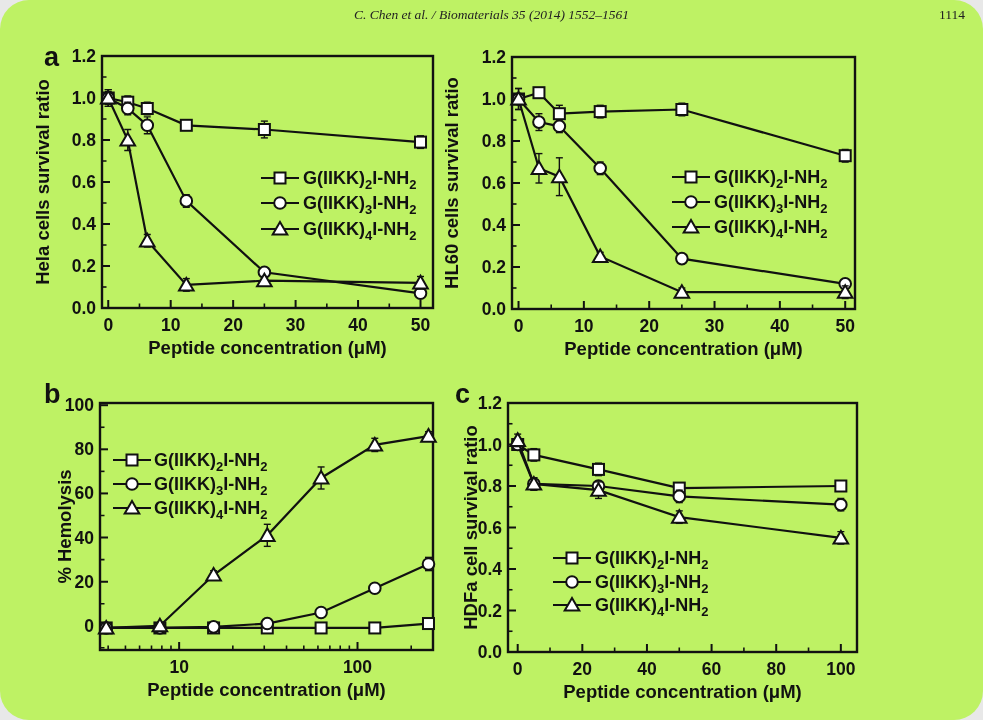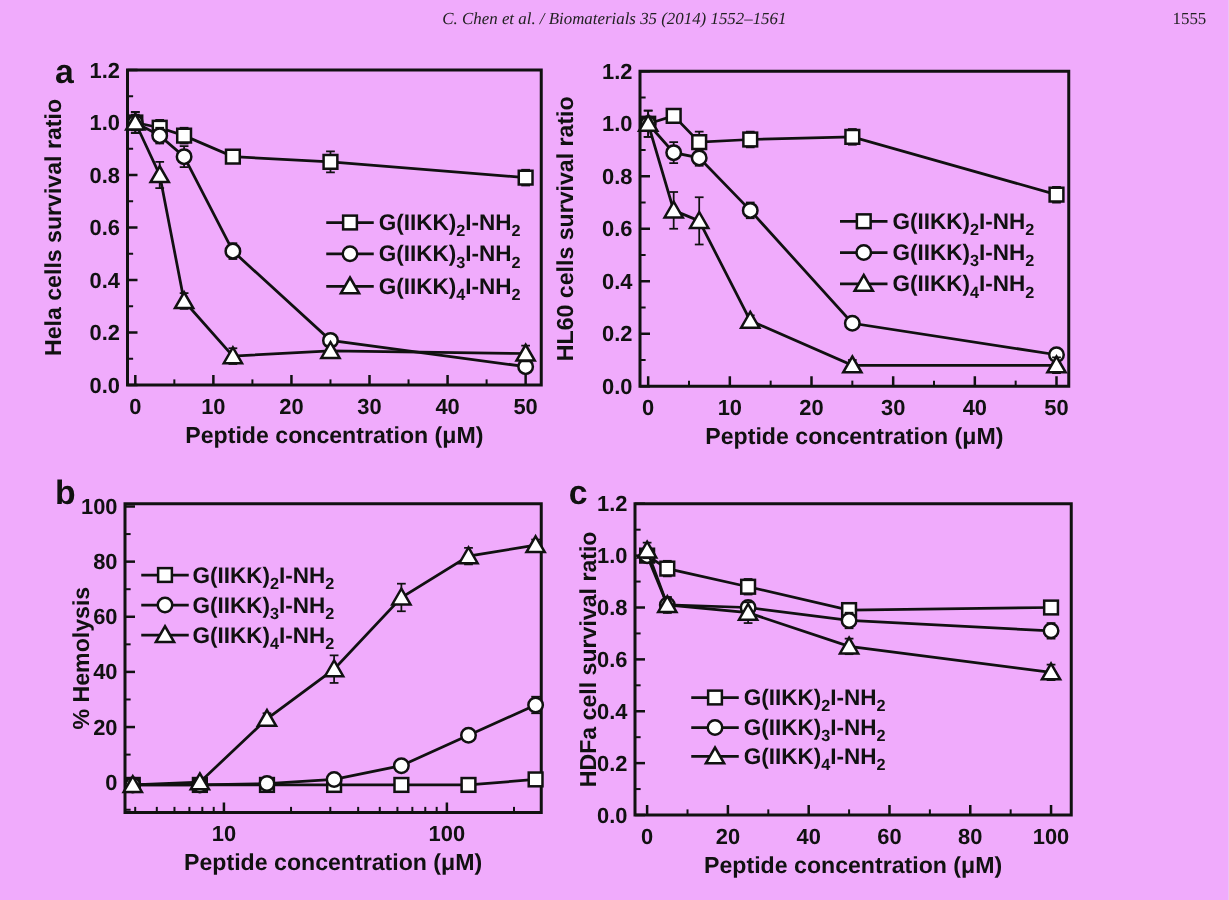--- a/index.html
+++ b/index.html
@@ -1,39 +1,39 @@
 <!DOCTYPE html>
 <html><head>
 <meta charset="utf-8">
 <style>
   html,body{margin:0;padding:0;background:#e8e8e8;}
   .page{
-    position:relative;width:983px;height:720px;background:#f0abfc;
-    font-family:"Liberation Sans",sans-serif;overflow:hidden;
+    position:relative;width:983px;height:720px;background:#bef264;
+    font-family:"Liberation Sans",sans-serif;overflow:hidden;border-radius:29px;
   }
   .header{
     position:absolute;top:0;left:0;width:983px;height:26px;
     font-family:"Liberation Serif",serif;font-size:13.5px;color:#222;
   }
   .citation{
     position:absolute;top:7px;left:0;width:983px;text-align:center;font-style:italic;
   }
   .pageno{
     position:absolute;top:7px;right:18px;text-align:right;font-style:normal;
   }
   svg{position:absolute;top:0;left:0;}
   svg text{font-family:"Liberation Sans",sans-serif;}
 </style>
 </head>
 <body>
 
 <div class="page">
   <div class="header">
     <span class="citation">C. Chen et al. / Biomaterials 35 (2014) 1552–1561</span>
-    <span class="pageno">1555</span>
+    <span class="pageno">1114</span>
   </div>
   <svg id="figure" width="983" height="720" viewBox="0 0 983 720" xmlns="http://www.w3.org/2000/svg">
       <g>
         <rect x="102" y="56" width="331" height="252" fill="none" stroke="#111111" stroke-width="2.4"></rect>
         <g stroke="#111111">
           <line x1="108.24528301886792" y1="308" x2="108.24528301886792" y2="300" stroke-width="2"></line>
           <line x1="170.69811320754718" y1="308" x2="170.69811320754718" y2="300" stroke-width="2"></line>
           <line x1="233.1509433962264" y1="308" x2="233.1509433962264" y2="300" stroke-width="2"></line>
           <line x1="295.60377358490564" y1="308" x2="295.60377358490564" y2="300" stroke-width="2"></line>
           <line x1="358.0566037735849" y1="308" x2="358.0566037735849" y2="300" stroke-width="2"></line>

